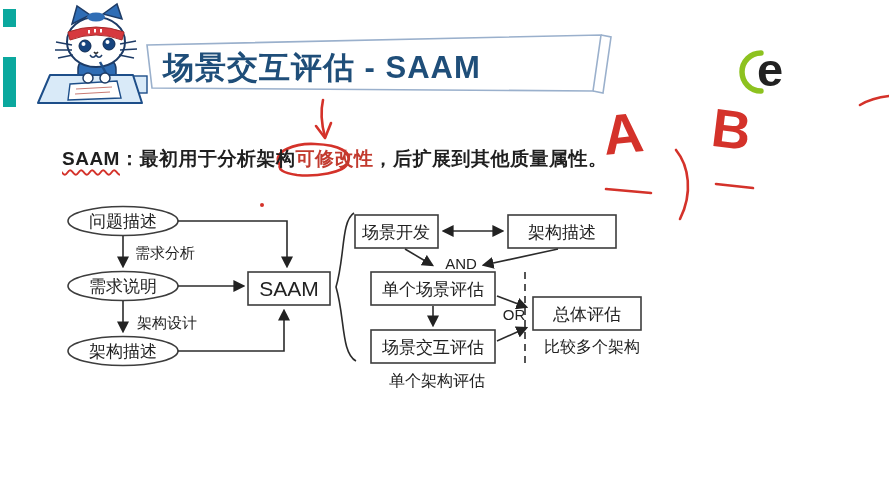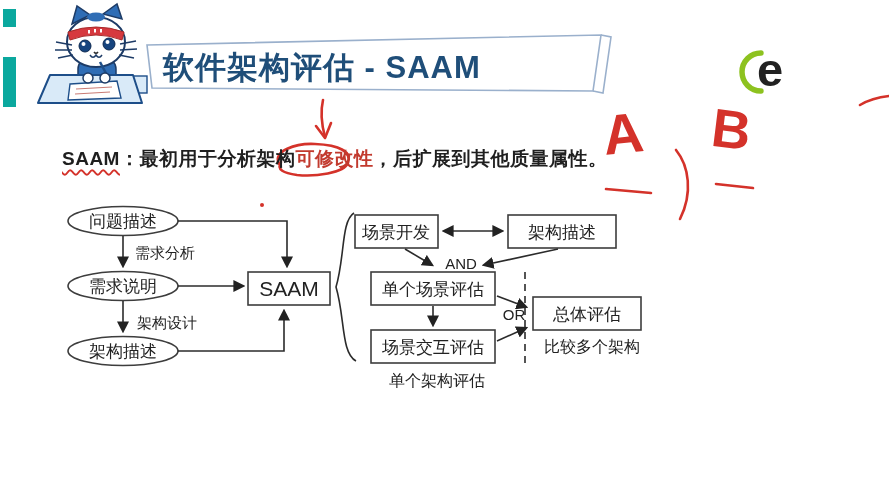--- a/index.html
+++ b/index.html
@@ -171,17 +171,17 @@
       <text x="729" y="148" text-anchor="middle" font-size="54" class="hand" transform="rotate(7 729 148)">B</text>
 
       <path d="M606,189 L651,193" class="red"></path>
       <path d="M676,150 C689,166 693,193 680,219" class="red"></path>
       <path d="M716,184 L753,188" class="red"></path>
 
       <path d="M860,105 C870,99 880,97 889,96" class="red"></path>
     </g>
   </svg>
 
-  <div class="page-title">软件架构评估 - SAAM</div>
+  <div class="page-title">场景交互评估 - SAAM</div>
 
   <div class="intro"><span class="term">SAAM</span><span>：</span><span>最初用于分析架构</span><span class="hl">可修改性</span><span>，后扩展到其他质量属性。</span></div>
 
 </div>
 
 </body></html>

